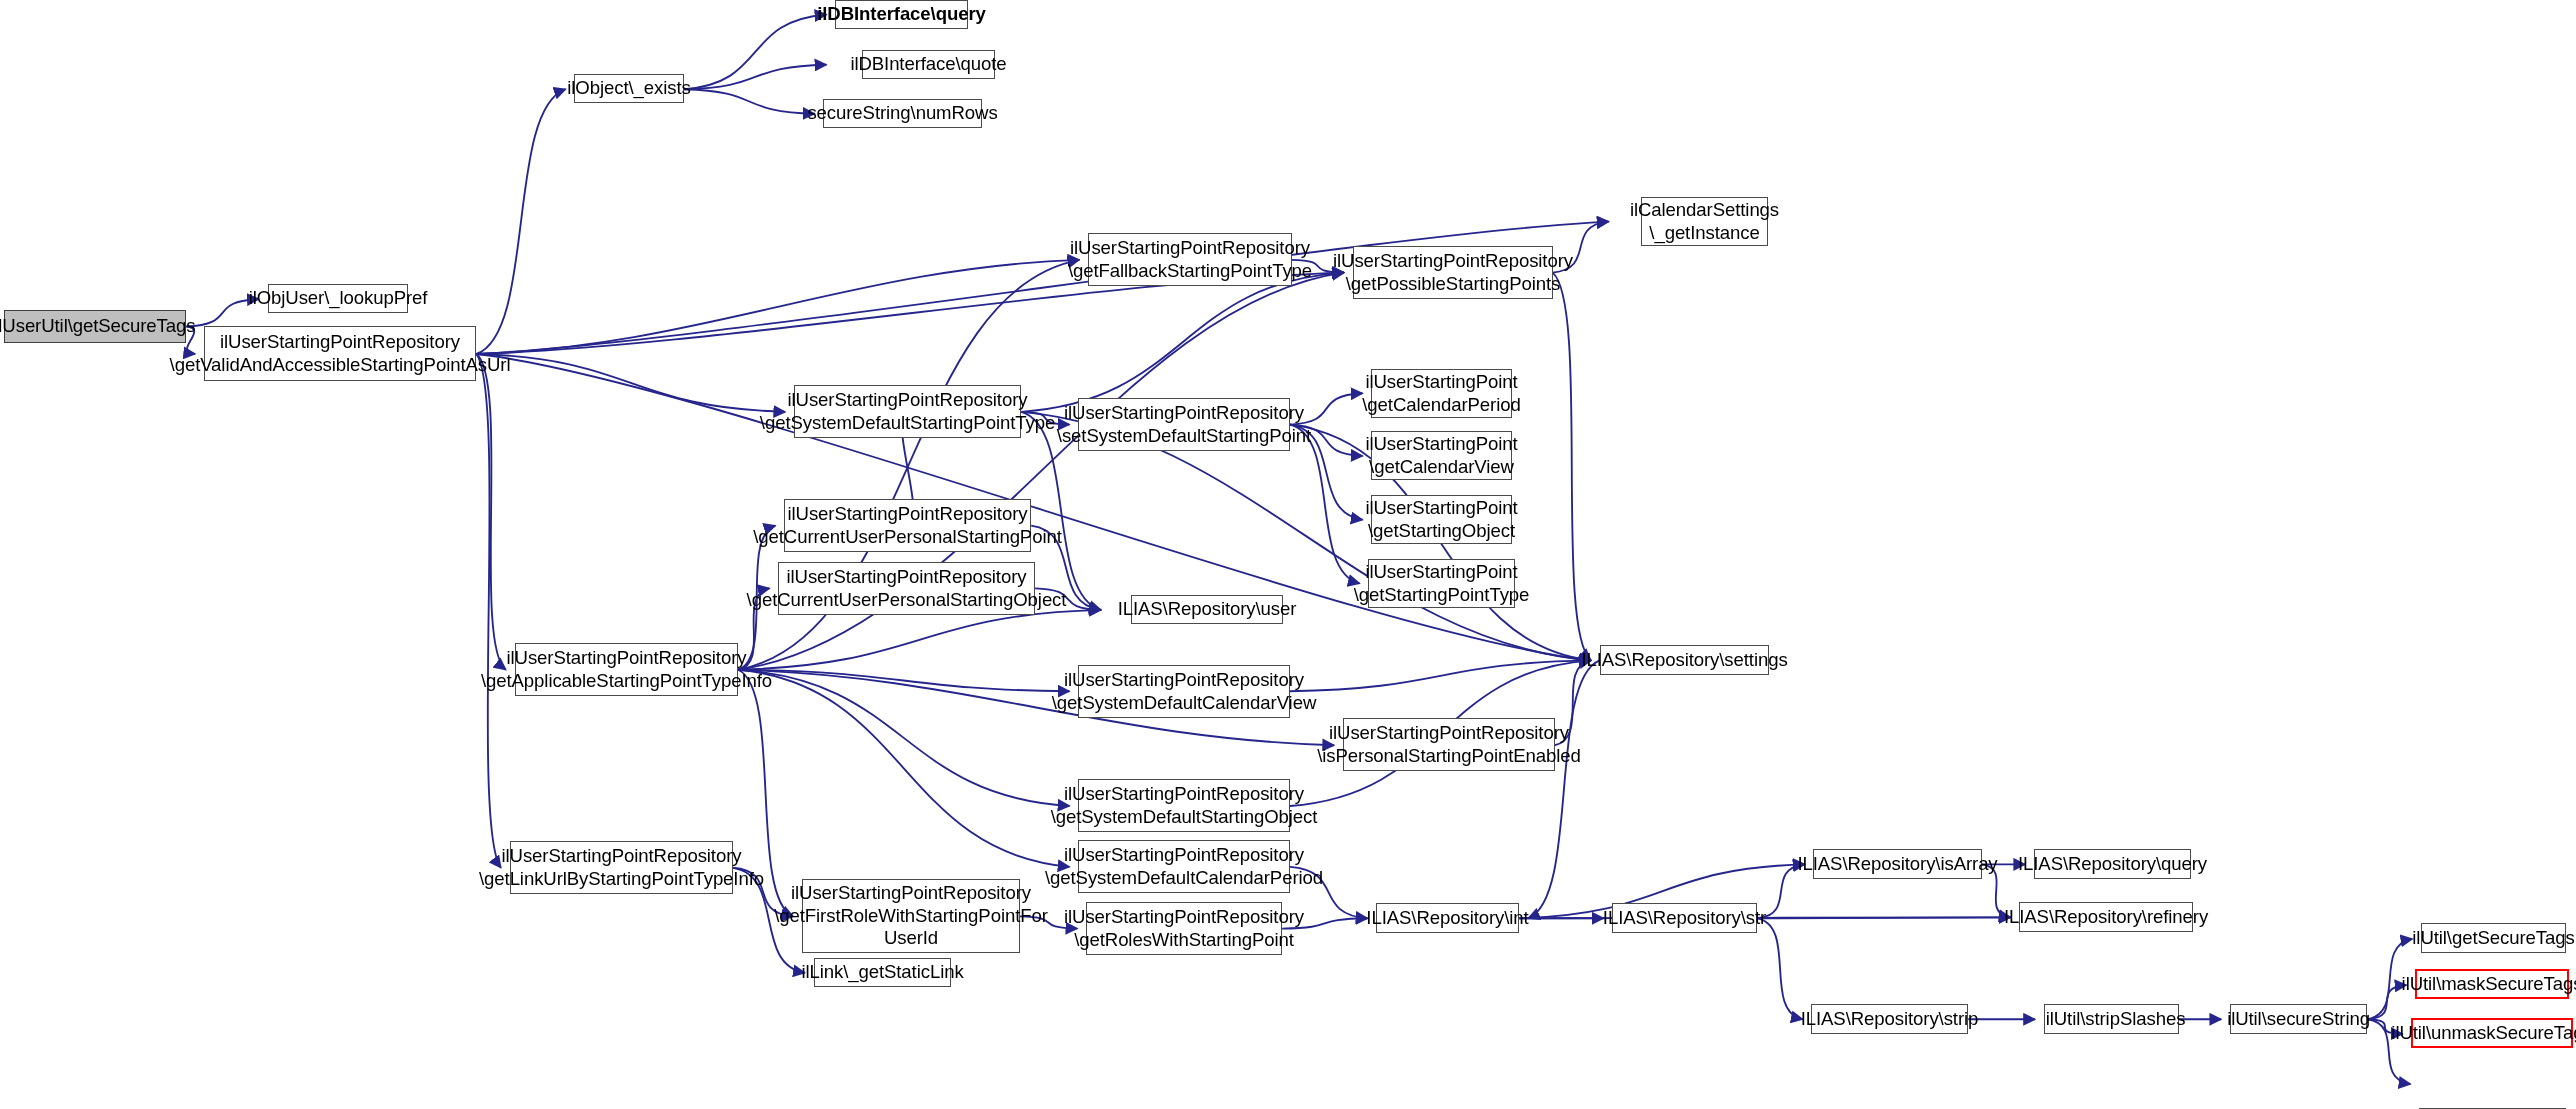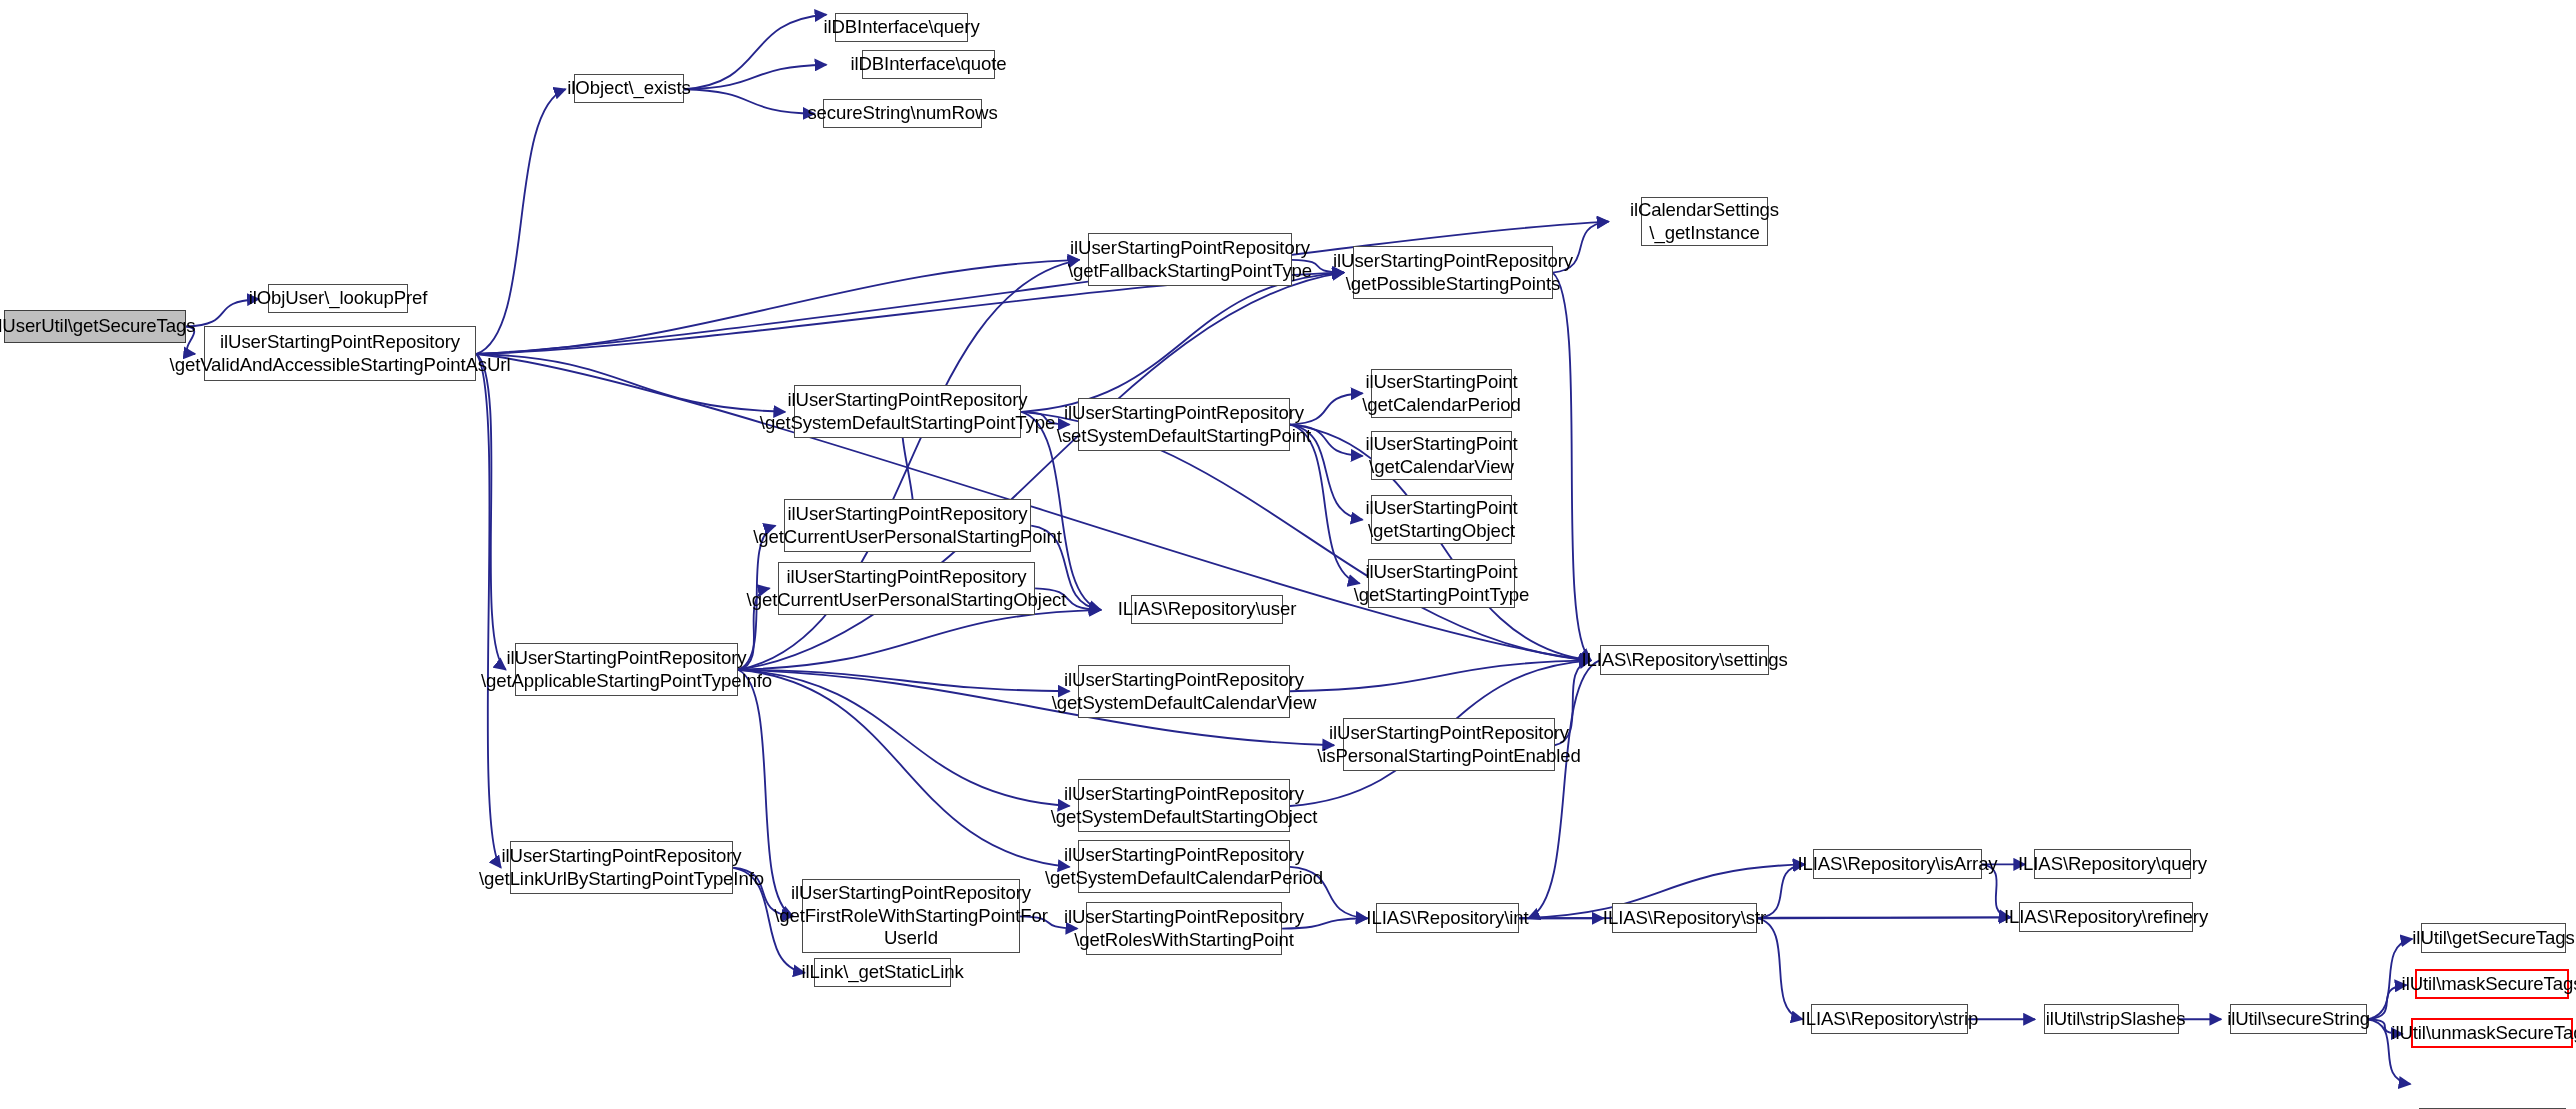--- a/index.html
+++ b/index.html
@@ -123,21 +123,21 @@
         <path d="M 2415 1039.5 C 2454.8 1044.78, 2419.2 1100.22, 2459 1105.5" fill="none" stroke="#25258c" stroke-width="1.9" marker-end="url(#arrow)"></path>
         <path d="M 1632 673.5 C 1579.15 694.54, 1611.85 915.46, 1559 936.5" fill="none" stroke="#25258c" stroke-width="1.9" marker-end="url(#arrow)"></path>
       </g>
   </svg>
   <div id="node-layer">
       <div class="node thin root" style="left: 3.9px; top: 310px; width: 182px; height: 33px;">ilUserUtil\getSecureTags</div>
       <div class="node thin" style="left: 268px; top: 284px; width: 140px; height: 29px;">ilObjUser\_lookupPref</div>
       <div class="node thin" style="left: 204px; top: 326px; width: 272px; height: 55px;">ilUserStartingPointRepository
 \getValidAndAccessibleStartingPointAsUrl</div>
       <div class="node thin" style="left: 574px; top: 74px; width: 110px; height: 29px;">ilObject\_exists</div>
-      <div class="node thin" style="left: 835px; top: 13px; width: 133px; height: 29px;">ilDBInterface\query</div>
+      <div class="node thin" style="left: 835px; top: 0px; width: 133px; height: 29px; font-weight: bold;">ilDBInterface\query</div>
       <div class="node thin" style="left: 835px; top: 50px; width: 133px; height: 29px; margin-left: 27px;">ilDBInterface\quote</div>
       <div class="node thin" style="left: 823px; top: 99px; width: 159px; height: 29px;">secureString\numRows</div>
       <div class="node thin" style="left: 1088px; top: 233px; width: 204px; height: 53px;">ilUserStartingPointRepository
 \getFallbackStartingPointType</div>
       <div class="node thin" style="left: 1617px; top: 197px; width: 127px; height: 49px; margin-left: 24px;">ilCalendarSettings
 \_getInstance</div>
       <div class="node thin" style="left: 1353px; top: 246px; width: 200px; height: 53px;">ilUserStartingPointRepository
 \getPossibleStartingPoints</div>
       <div class="node thin" style="left: 794px; top: 385px; width: 227px; height: 53px;">ilUserStartingPointRepository
 \getSystemDefaultStartingPointType</div>

